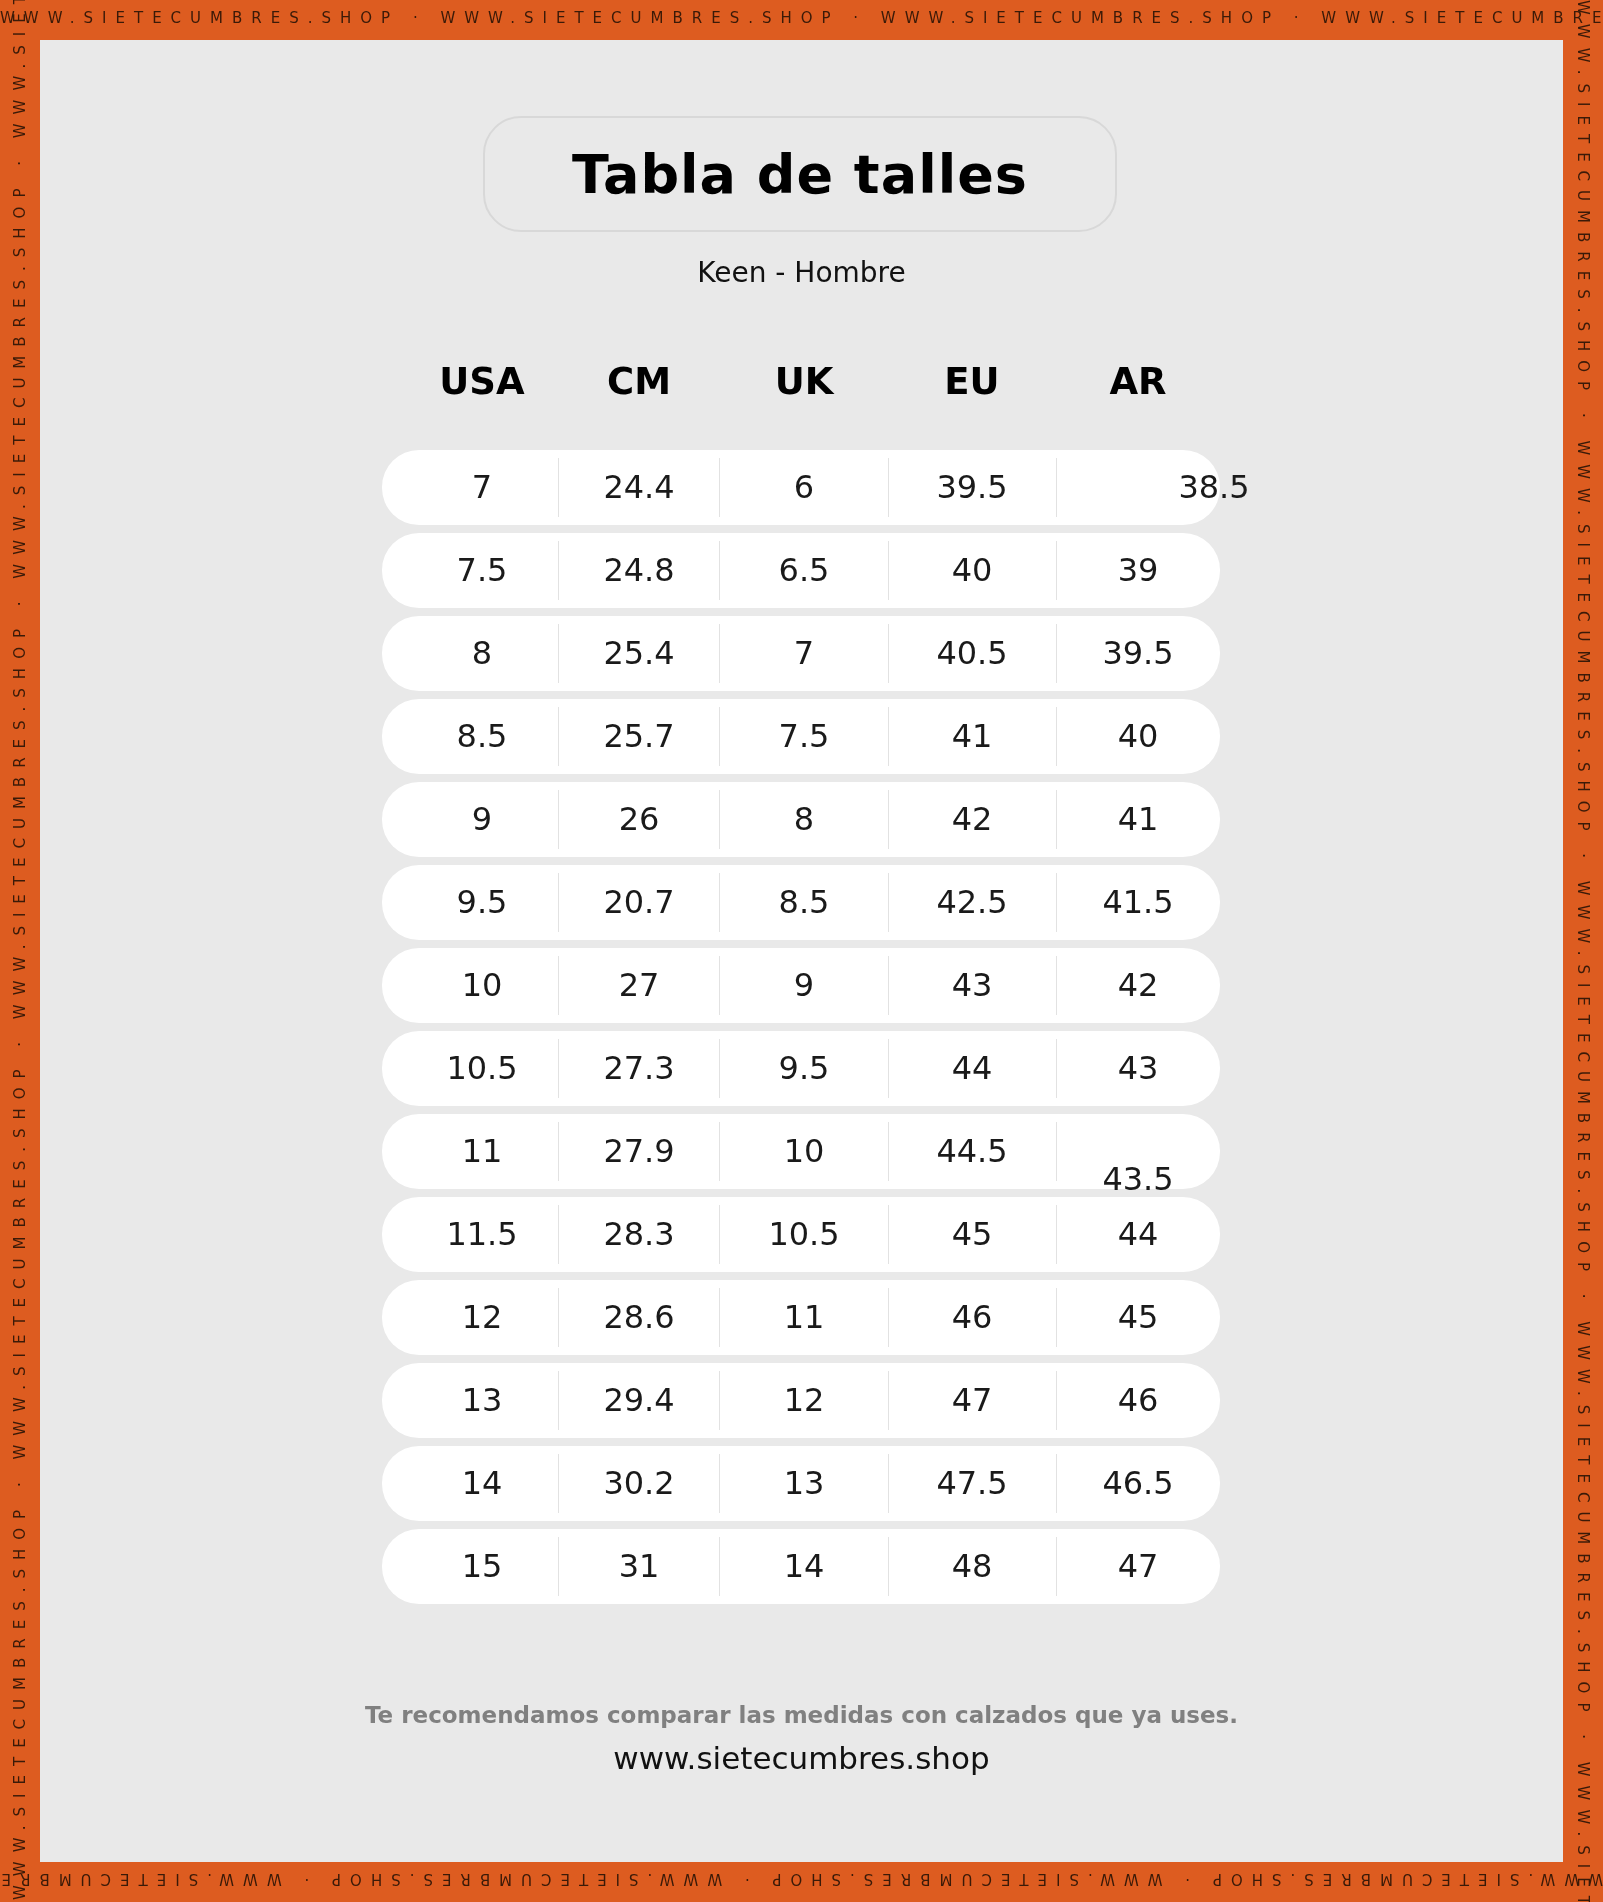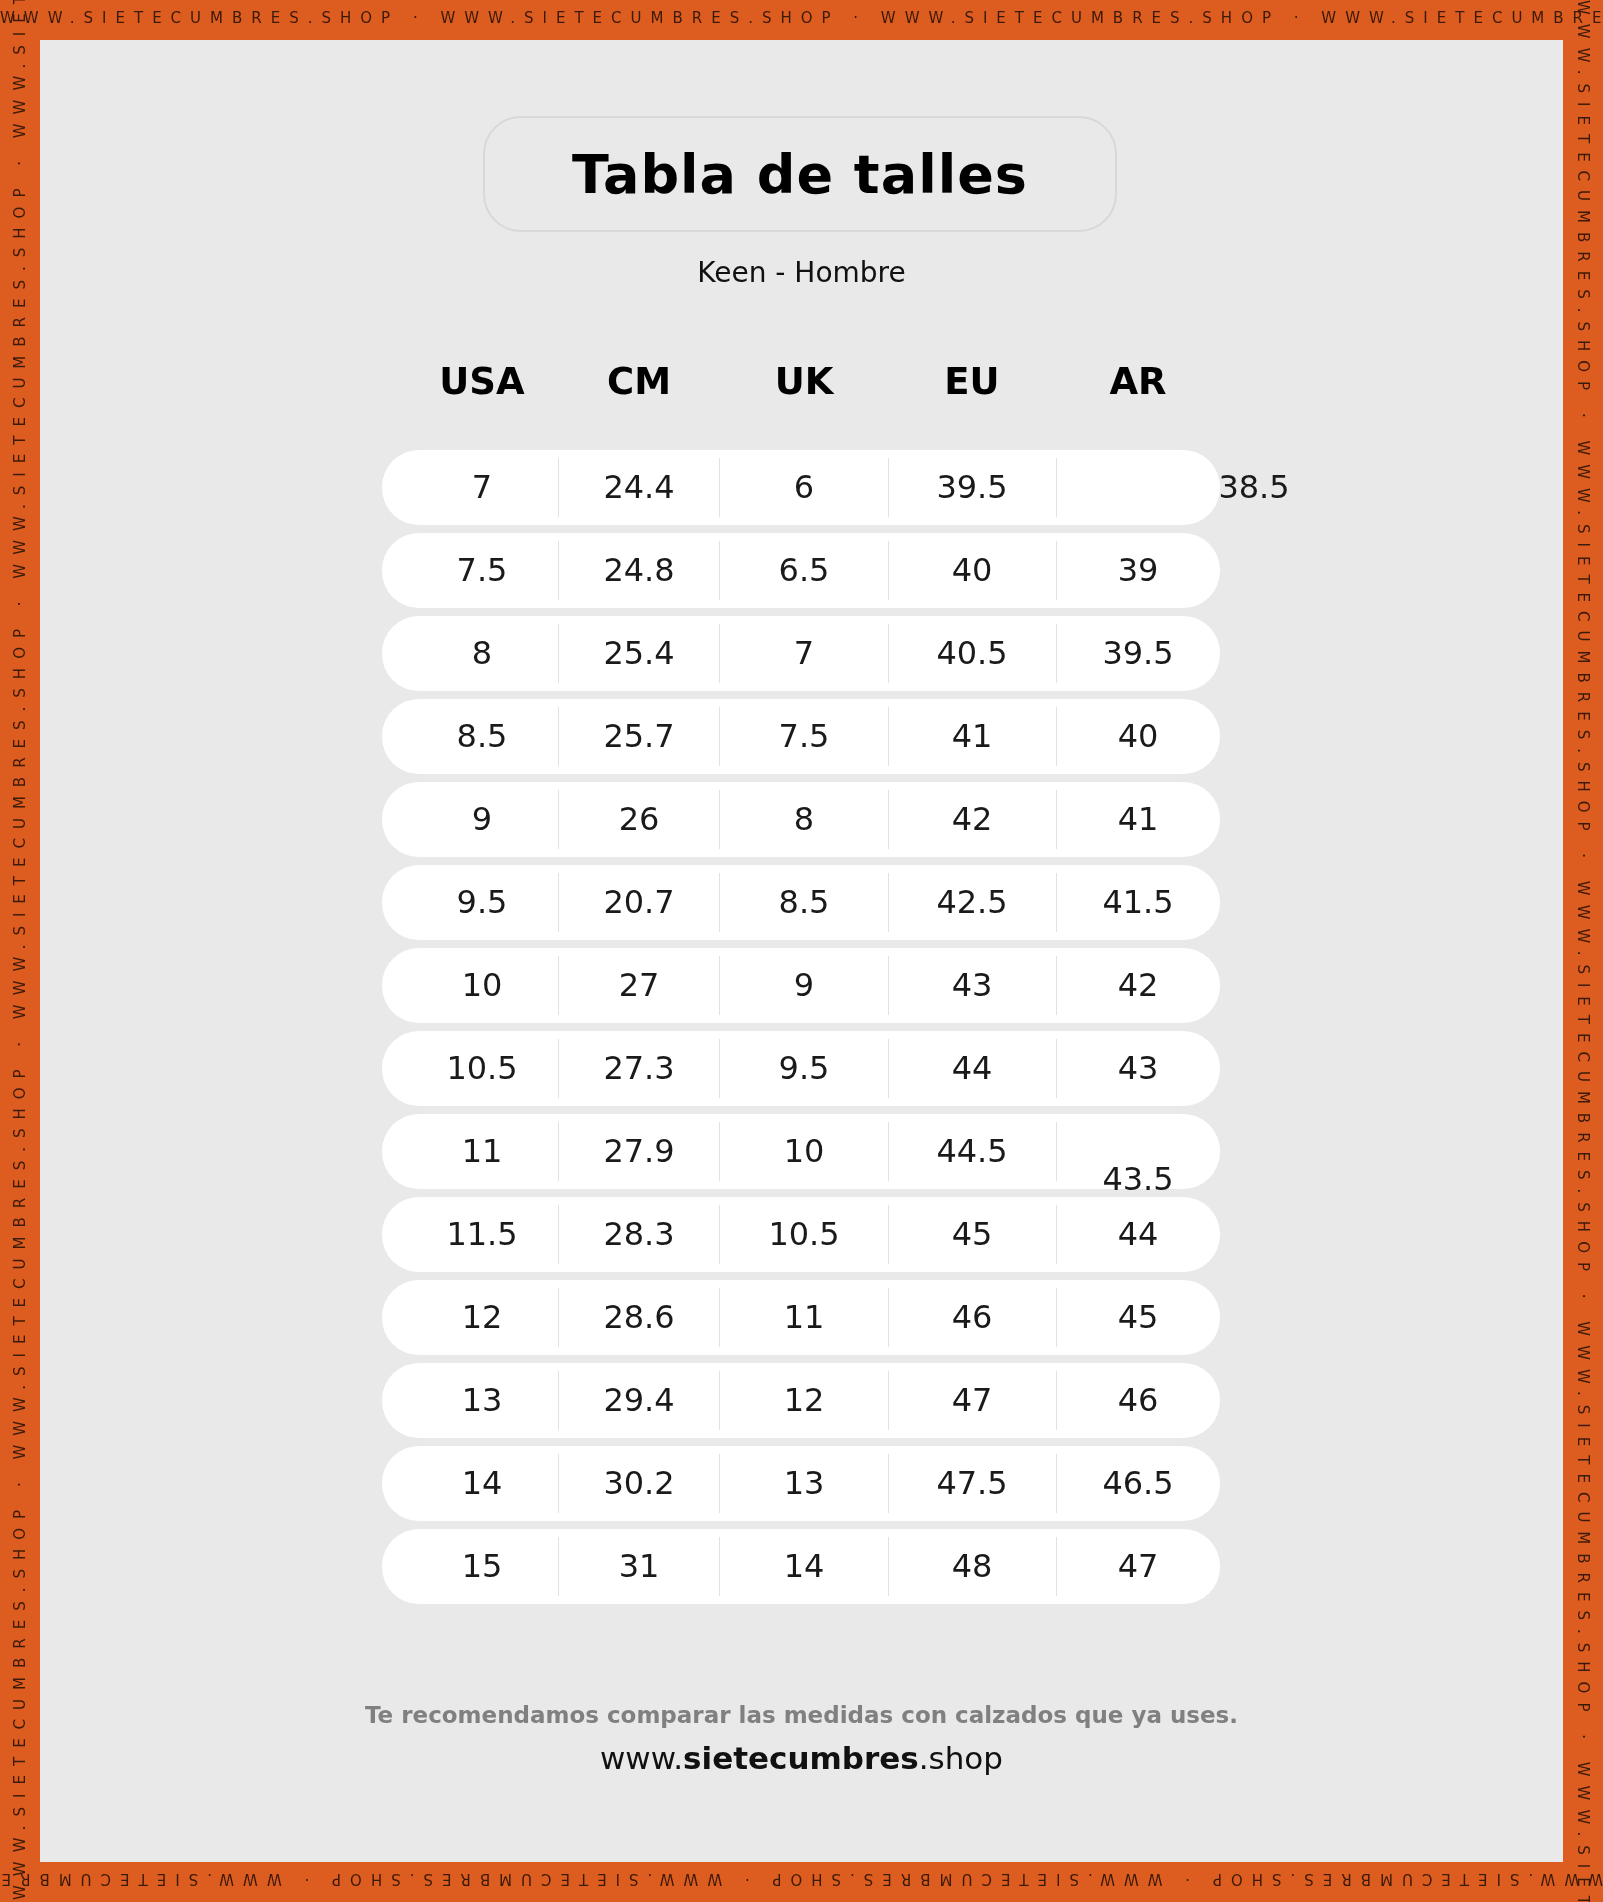--- a/index.html
+++ b/index.html
@@ -12,21 +12,21 @@
   .panel{position:absolute;left:40px;top:40px;width:1523px;height:1822px;background:#e9e9e9;}
   .title-box{position:absolute;left:483px;top:116px;width:634px;height:116px;border:2px solid #d8d8d8;border-radius:38px;box-sizing:border-box;display:flex;align-items:center;justify-content:center;}
   .title{font-size:54px;font-weight:bold;color:#000;letter-spacing:1px;}
   .subtitle{position:absolute;left:0;width:1603px;top:256px;text-align:center;font-size:28px;color:#111;}
   .hdr{position:absolute;top:360px;font-size:37px;font-weight:bold;color:#000;text-align:center;width:160px;margin-left:-80px;}
   .row{position:absolute;left:382px;width:838px;height:75px;background:#fff;border-radius:37px;}
   .cell{position:absolute;top:0;height:75px;line-height:75px;text-align:center;font-size:32px;color:#1a1a1a;width:160px;margin-left:-80px;}
   .div{position:absolute;top:8px;width:1px;height:59px;background:#e2e2e2;}
   .note{position:absolute;left:0;width:1603px;top:1702px;text-align:center;font-size:23px;font-weight:bold;color:#808080;}
   .url{position:absolute;left:0;width:1603px;top:1740px;text-align:center;font-size:31px;color:#111;}
-  .url b{font-weight:bold;}
+  .url b{font-weight:normal;}
 </style>
 </head>
 <body>
 
 <div class="frame-text top">WWW.SIETECUMBRES.SHOP · WWW.SIETECUMBRES.SHOP · WWW.SIETECUMBRES.SHOP · WWW.SIETECUMBRES.SHOP · WWW.SIETECUMBRES.SHOP ·</div>
 <div class="frame-text bottom">WWW.SIETECUMBRES.SHOP · WWW.SIETECUMBRES.SHOP · WWW.SIETECUMBRES.SHOP · WWW.SIETECUMBRES.SHOP · WWW.SIETECUMBRES.SHOP ·</div>
 <div class="frame-text left">WWW.SIETECUMBRES.SHOP · WWW.SIETECUMBRES.SHOP · WWW.SIETECUMBRES.SHOP · WWW.SIETECUMBRES.SHOP · WWW.SIETECUMBRES.SHOP ·</div>
 <div class="frame-text right">WWW.SIETECUMBRES.SHOP · WWW.SIETECUMBRES.SHOP · WWW.SIETECUMBRES.SHOP · WWW.SIETECUMBRES.SHOP · WWW.SIETECUMBRES.SHOP ·</div>
 
 <div class="panel"></div>
@@ -44,21 +44,21 @@
     <div class="hdr" style="left: 1138px;">AR</div>
     <div class="row" style="top: 450px;">
       <div class="div" style="left: 176px;"></div>
       <div class="div" style="left: 337px;"></div>
       <div class="div" style="left: 506px;"></div>
       <div class="div" style="left: 674px;"></div>
       <div class="cell" style="left: 100px;">7</div>
       <div class="cell" style="left: 257px;">24.4</div>
       <div class="cell" style="left: 422px;">6</div>
       <div class="cell" style="left: 590px;">39.5</div>
-      <div class="cell" style="left: 756px; margin-left: 36px;">38.5</div>
+      <div class="cell" style="left: 716px; margin-left: 36px;">38.5</div>
     </div>
     <div class="row" style="top: 533px;">
       <div class="div" style="left: 176px;"></div>
       <div class="div" style="left: 337px;"></div>
       <div class="div" style="left: 506px;"></div>
       <div class="div" style="left: 674px;"></div>
       <div class="cell" style="left: 100px;">7.5</div>
       <div class="cell" style="left: 257px;">24.8</div>
       <div class="cell" style="left: 422px;">6.5</div>
       <div class="cell" style="left: 590px;">40</div>

